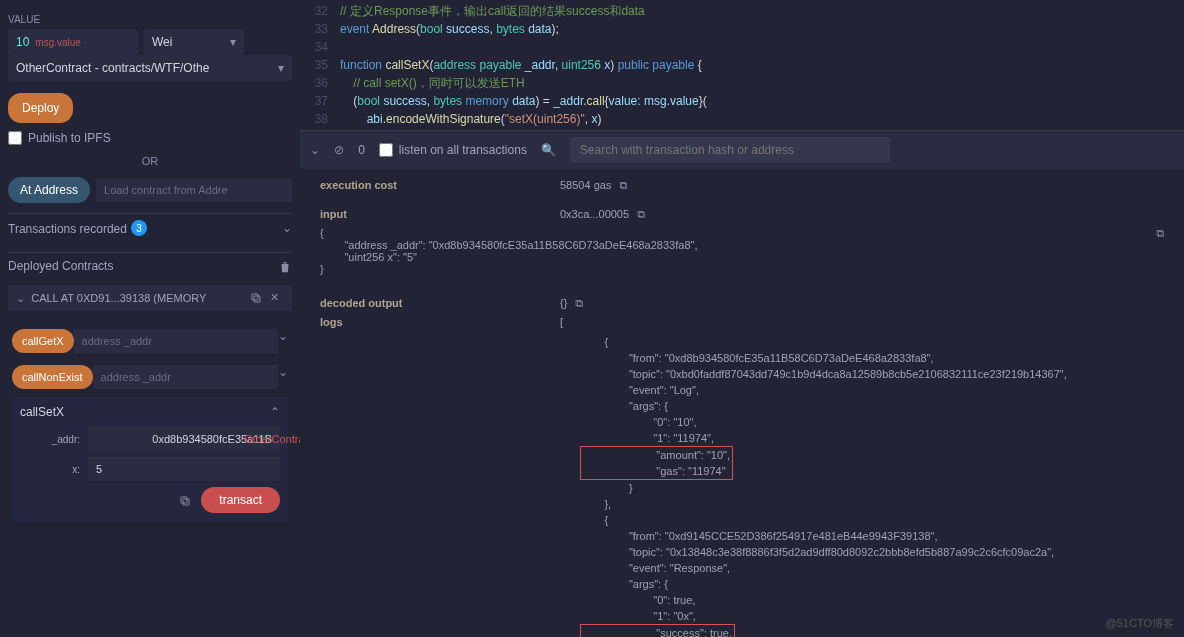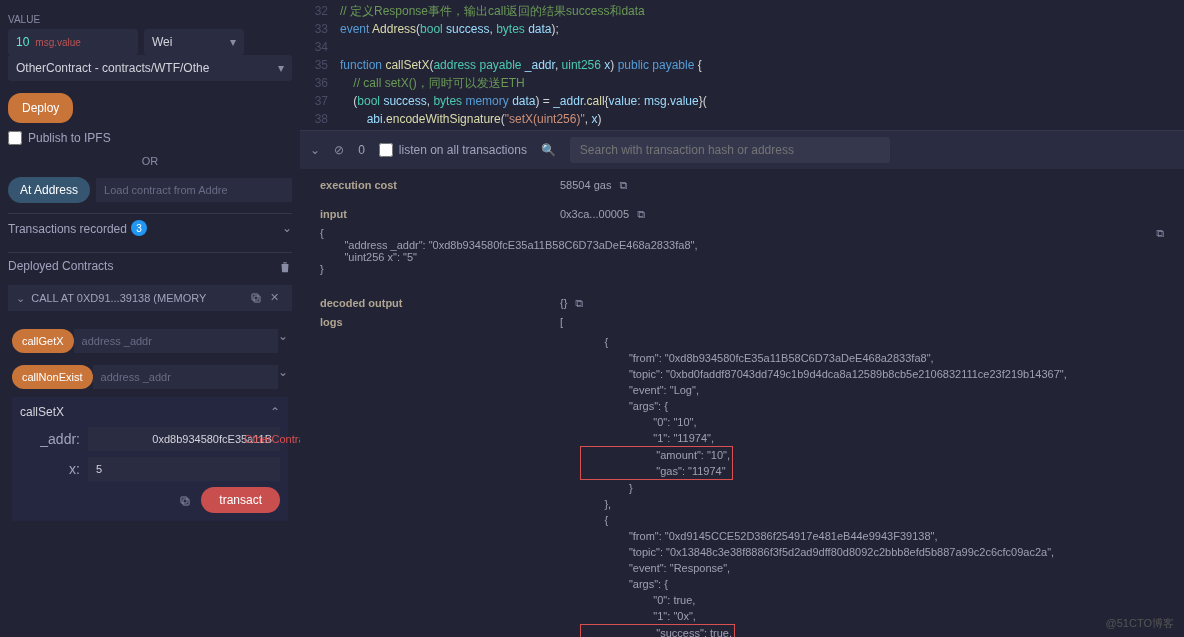--- a/index.html
+++ b/index.html
@@ -25,21 +25,21 @@
 .badge{background:#2196f3;color:#fff;border-radius:50%;width:16px;height:16px;display:inline-flex;align-items:center;justify-content:center;font-size:10px;margin-left:4px}
 .chevron{color:#8a8ba5;cursor:pointer}
 .deployed-item{background:#2a2c42;padding:6px 8px;margin-top:6px;display:flex;align-items:center;gap:6px;font-size:11px}
 .deployed-item .title{flex:1;color:#a2a3bd}
 .icon{width:14px;height:14px;cursor:pointer;color:#8a8ba5}
 .fn-row{display:flex;margin-top:12px;align-items:flex-start}
 .fn-input{background:#2a2c42;border:none;color:#a2a3bd;padding:6px 8px;font-size:11px;flex:1}
 .fn-input::placeholder{color:#6a6b85}
 .expanded-fn{margin-top:8px;background:#252740;padding:8px}
 .param-row{display:flex;align-items:center;gap:8px;margin-bottom:6px}
-.param-label{color:#a2a3bd;font-size:14px;width:60px;text-align:right}
+.param-label{color:#a2a3bd;font-size:10px;width:60px;text-align:right}
 .annotation{color:#d85050;font-size:11px;white-space:nowrap}
 .transact-row{display:flex;justify-content:flex-end;gap:8px;align-items:center;margin-top:4px}
 .code-editor{flex:0 0 auto;background:#222436;font-family:'Consolas',monospace;font-size:12px;padding:2px 0;overflow:hidden}
 .code-line{display:flex;line-height:18px}
 .line-num{width:40px;text-align:right;color:#4a4c65;padding-right:12px;user-select:none}
 .code{white-space:pre}
 .kw{color:#569cd6}.type{color:#4ec9b0}.str{color:#ce9178}.com{color:#6a9955}.fn{color:#dcdcaa}.pun{color:#d4d4d4}.id{color:#9cdcfe}
 .terminal-bar{background:#2a2c42;padding:6px 10px;display:flex;align-items:center;gap:14px;border-top:1px solid #35374d}
 .terminal-bar .search{background:#35374d;border:none;color:#a2a3bd;padding:6px 10px;border-radius:3px;font-size:12px;width:320px}
 .terminal{flex:1;background:#222436;font-family:'Consolas',monospace;font-size:11px;padding:10px 20px;overflow-y:auto;color:#a0a0b0;position:relative}

